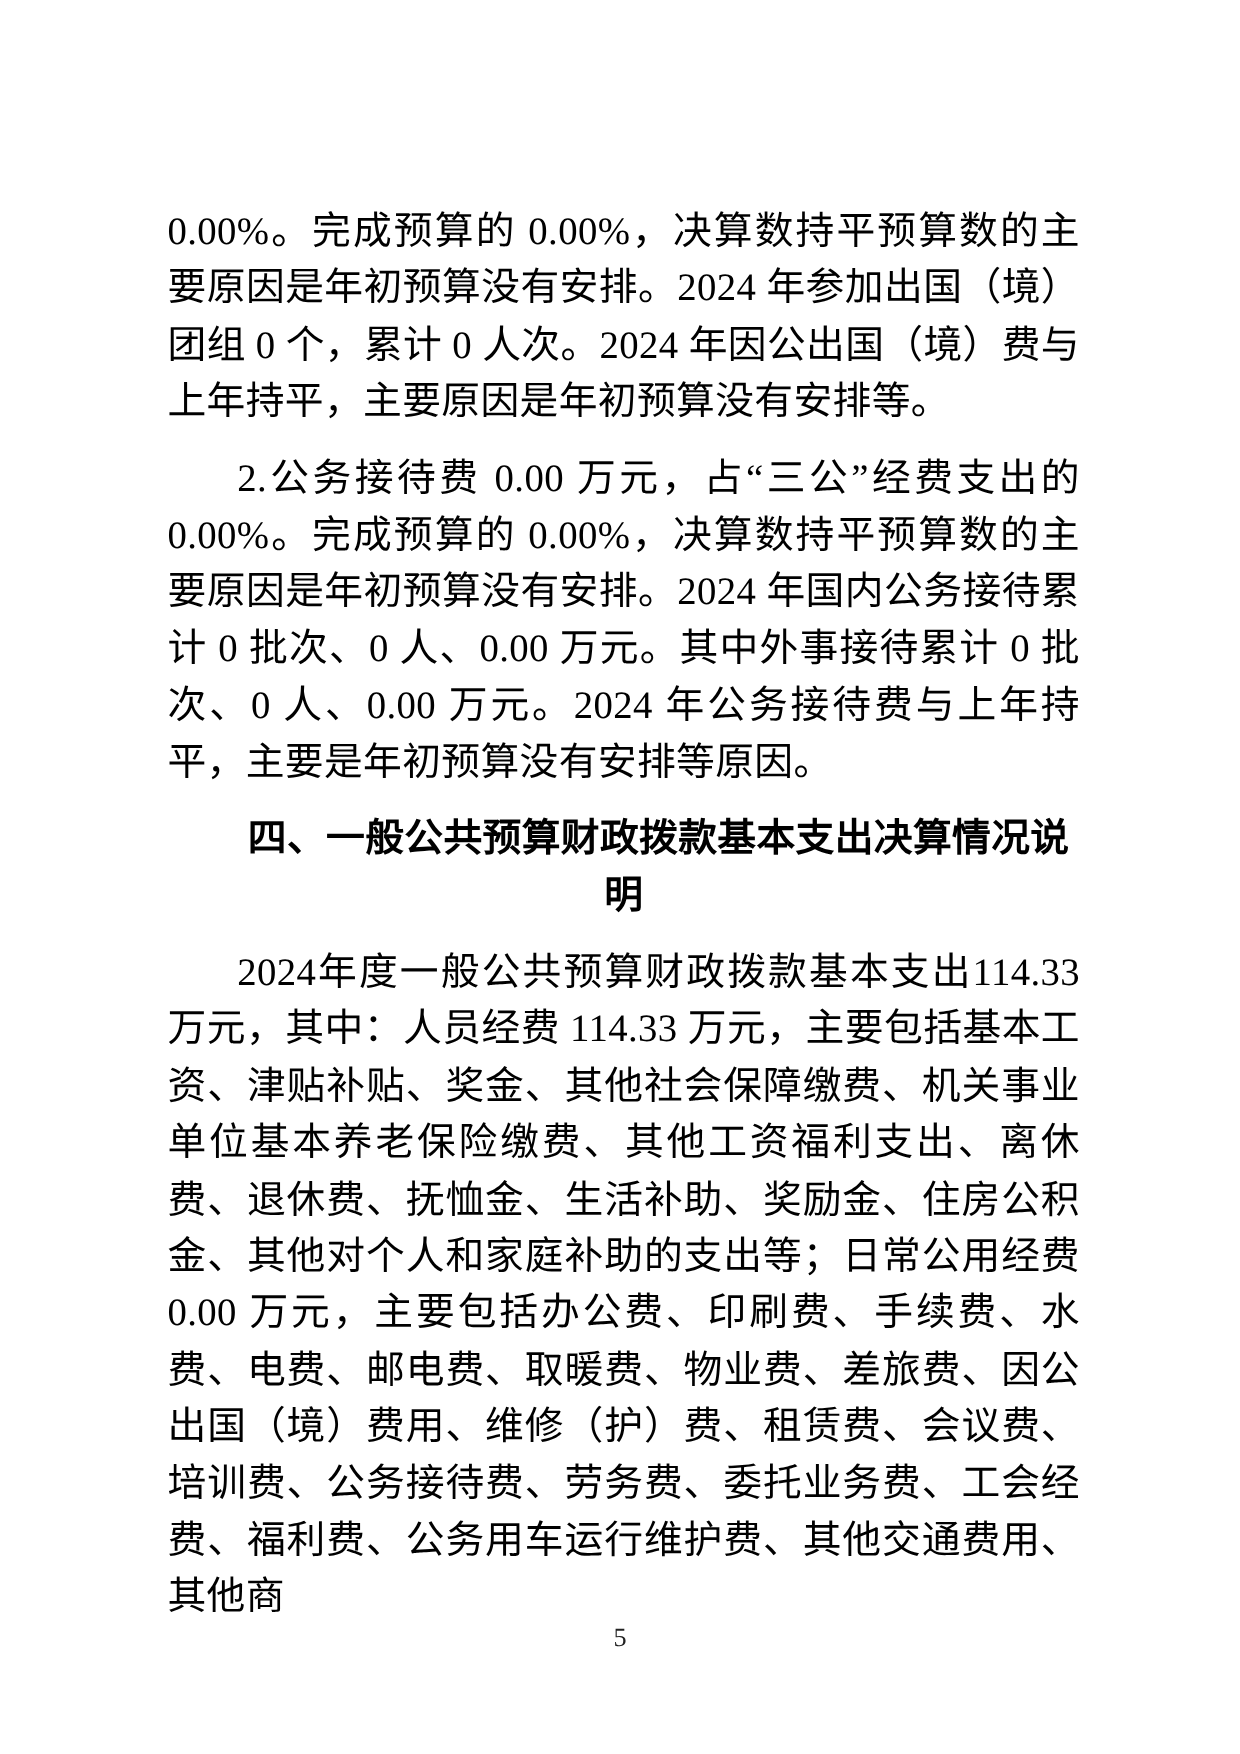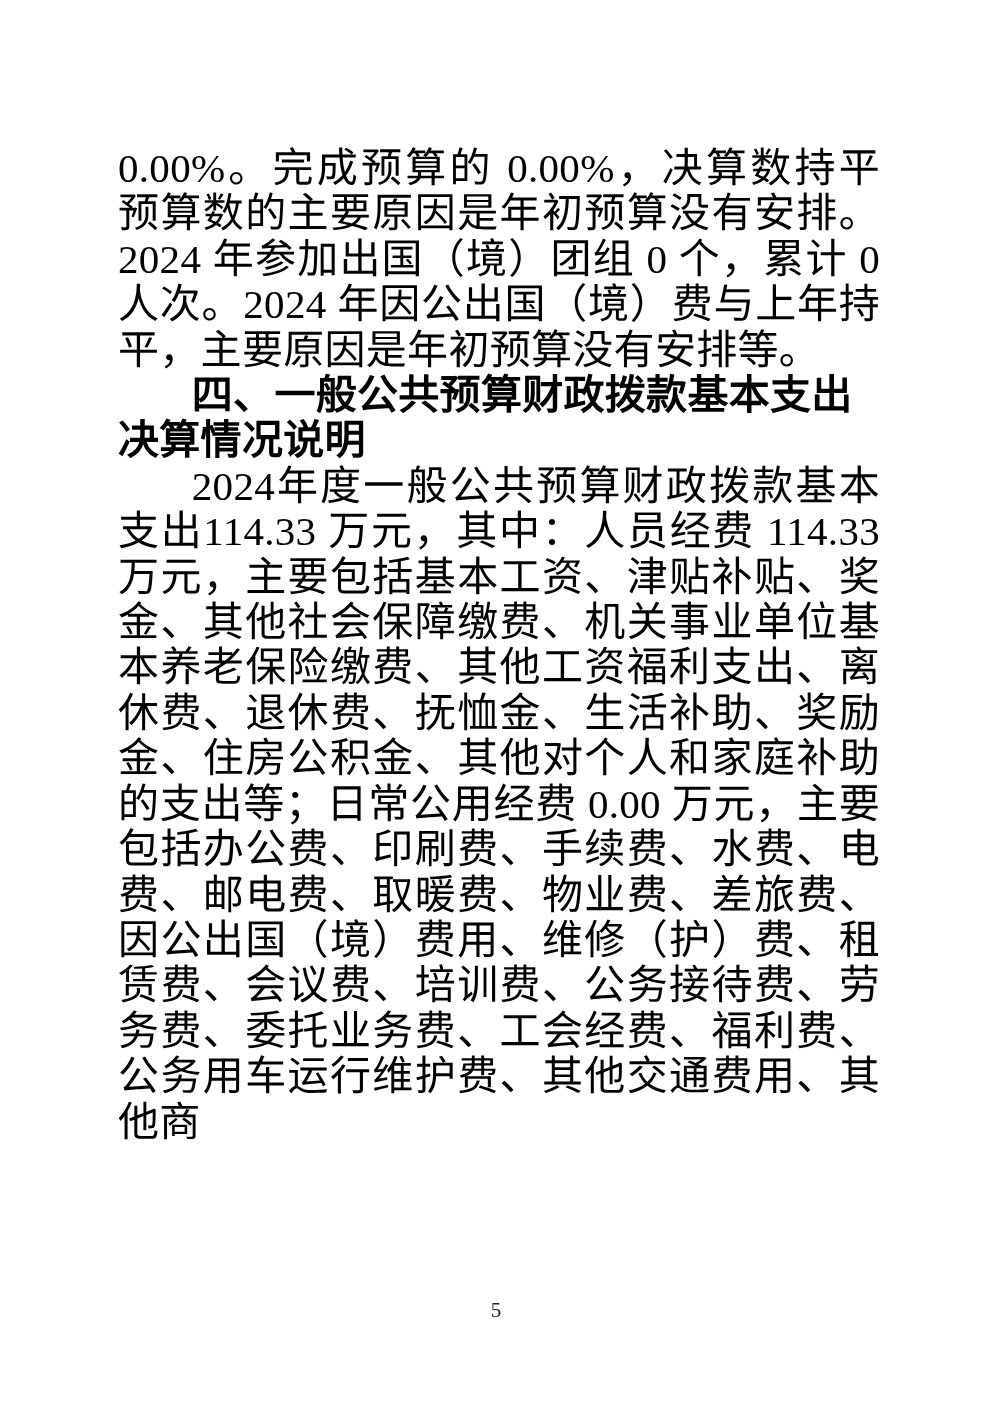--- a/index.html
+++ b/index.html
@@ -17,34 +17,34 @@
     overflow: hidden;
     box-sizing: border-box;
   }
   .doc-body {
     position: absolute;
     top: 146px;
     left: 118px;
     width: 762px;
   }
   .doc-body p {
-    margin: 0;
+    margin: 16px;
     padding: 0;
-    font-size: 41px;
+    font-size: 31px;
     line-height: 45.4px;
     text-align: justify;
     letter-spacing: 0.3px;
     word-break: break-word;
   }
   .doc-body p.indent {
     text-indent: 1.8em;
   }
   .doc-body p.heading {
     font-weight: 700;
-    text-align: left;
+    text-align: center;
   }
   .page-number {
     position: absolute;
     top: 1296px;
     left: 0;
     width: 100%;
     text-align: center;
     font-size: 21px;
     line-height: 28px;
     color: #222222;
@@ -53,20 +53,21 @@
 </style>
 </head>
 <body>
 
 <div class="page">
 
   <div class="doc-body">
 
     <p>0.00%。完成预算的 0.00%，决算数持平预算数的主要原因是年初预算没有安排。2024 年参加出国（境）团组 0 个，累计 0 人次。2024 年因公出国（境）费与上年持平，主要原因是年初预算没有安排等。</p>
 
+    <p class="indent">2.公务接待费 0.00 万元，占“三公”经费支出的 0.00%。完成预算的 0.00%，决算数持平预算数的主要原因是年初预算没有安排。2024 年国内公务接待累计 0 批次、0 人、0.00 万元。其中外事接待累计 0 批次、0 人、0.00 万元。2024 年公务接待费与上年持平，主要是年初预算没有安排等原因。</p>
 
 
 
     <p class="indent heading">四、一般公共预算财政拨款基本支出决算情况说明</p>
 
     <p class="indent">2024年度一般公共预算财政拨款基本支出114.33 万元，其中：人员经费 114.33 万元，主要包括基本工资、津贴补贴、奖金、其他社会保障缴费、机关事业单位基本养老保险缴费、其他工资福利支出、离休费、退休费、抚恤金、生活补助、奖励金、住房公积金、其他对个人和家庭补助的支出等；日常公用经费 0.00 万元，主要包括办公费、印刷费、手续费、水费、电费、邮电费、取暖费、物业费、差旅费、因公出国（境）费用、维修（护）费、租赁费、会议费、培训费、公务接待费、劳务费、委托业务费、工会经费、福利费、公务用车运行维护费、其他交通费用、其他商</p>
 
   </div>
 
   <div class="page-number">5</div>

